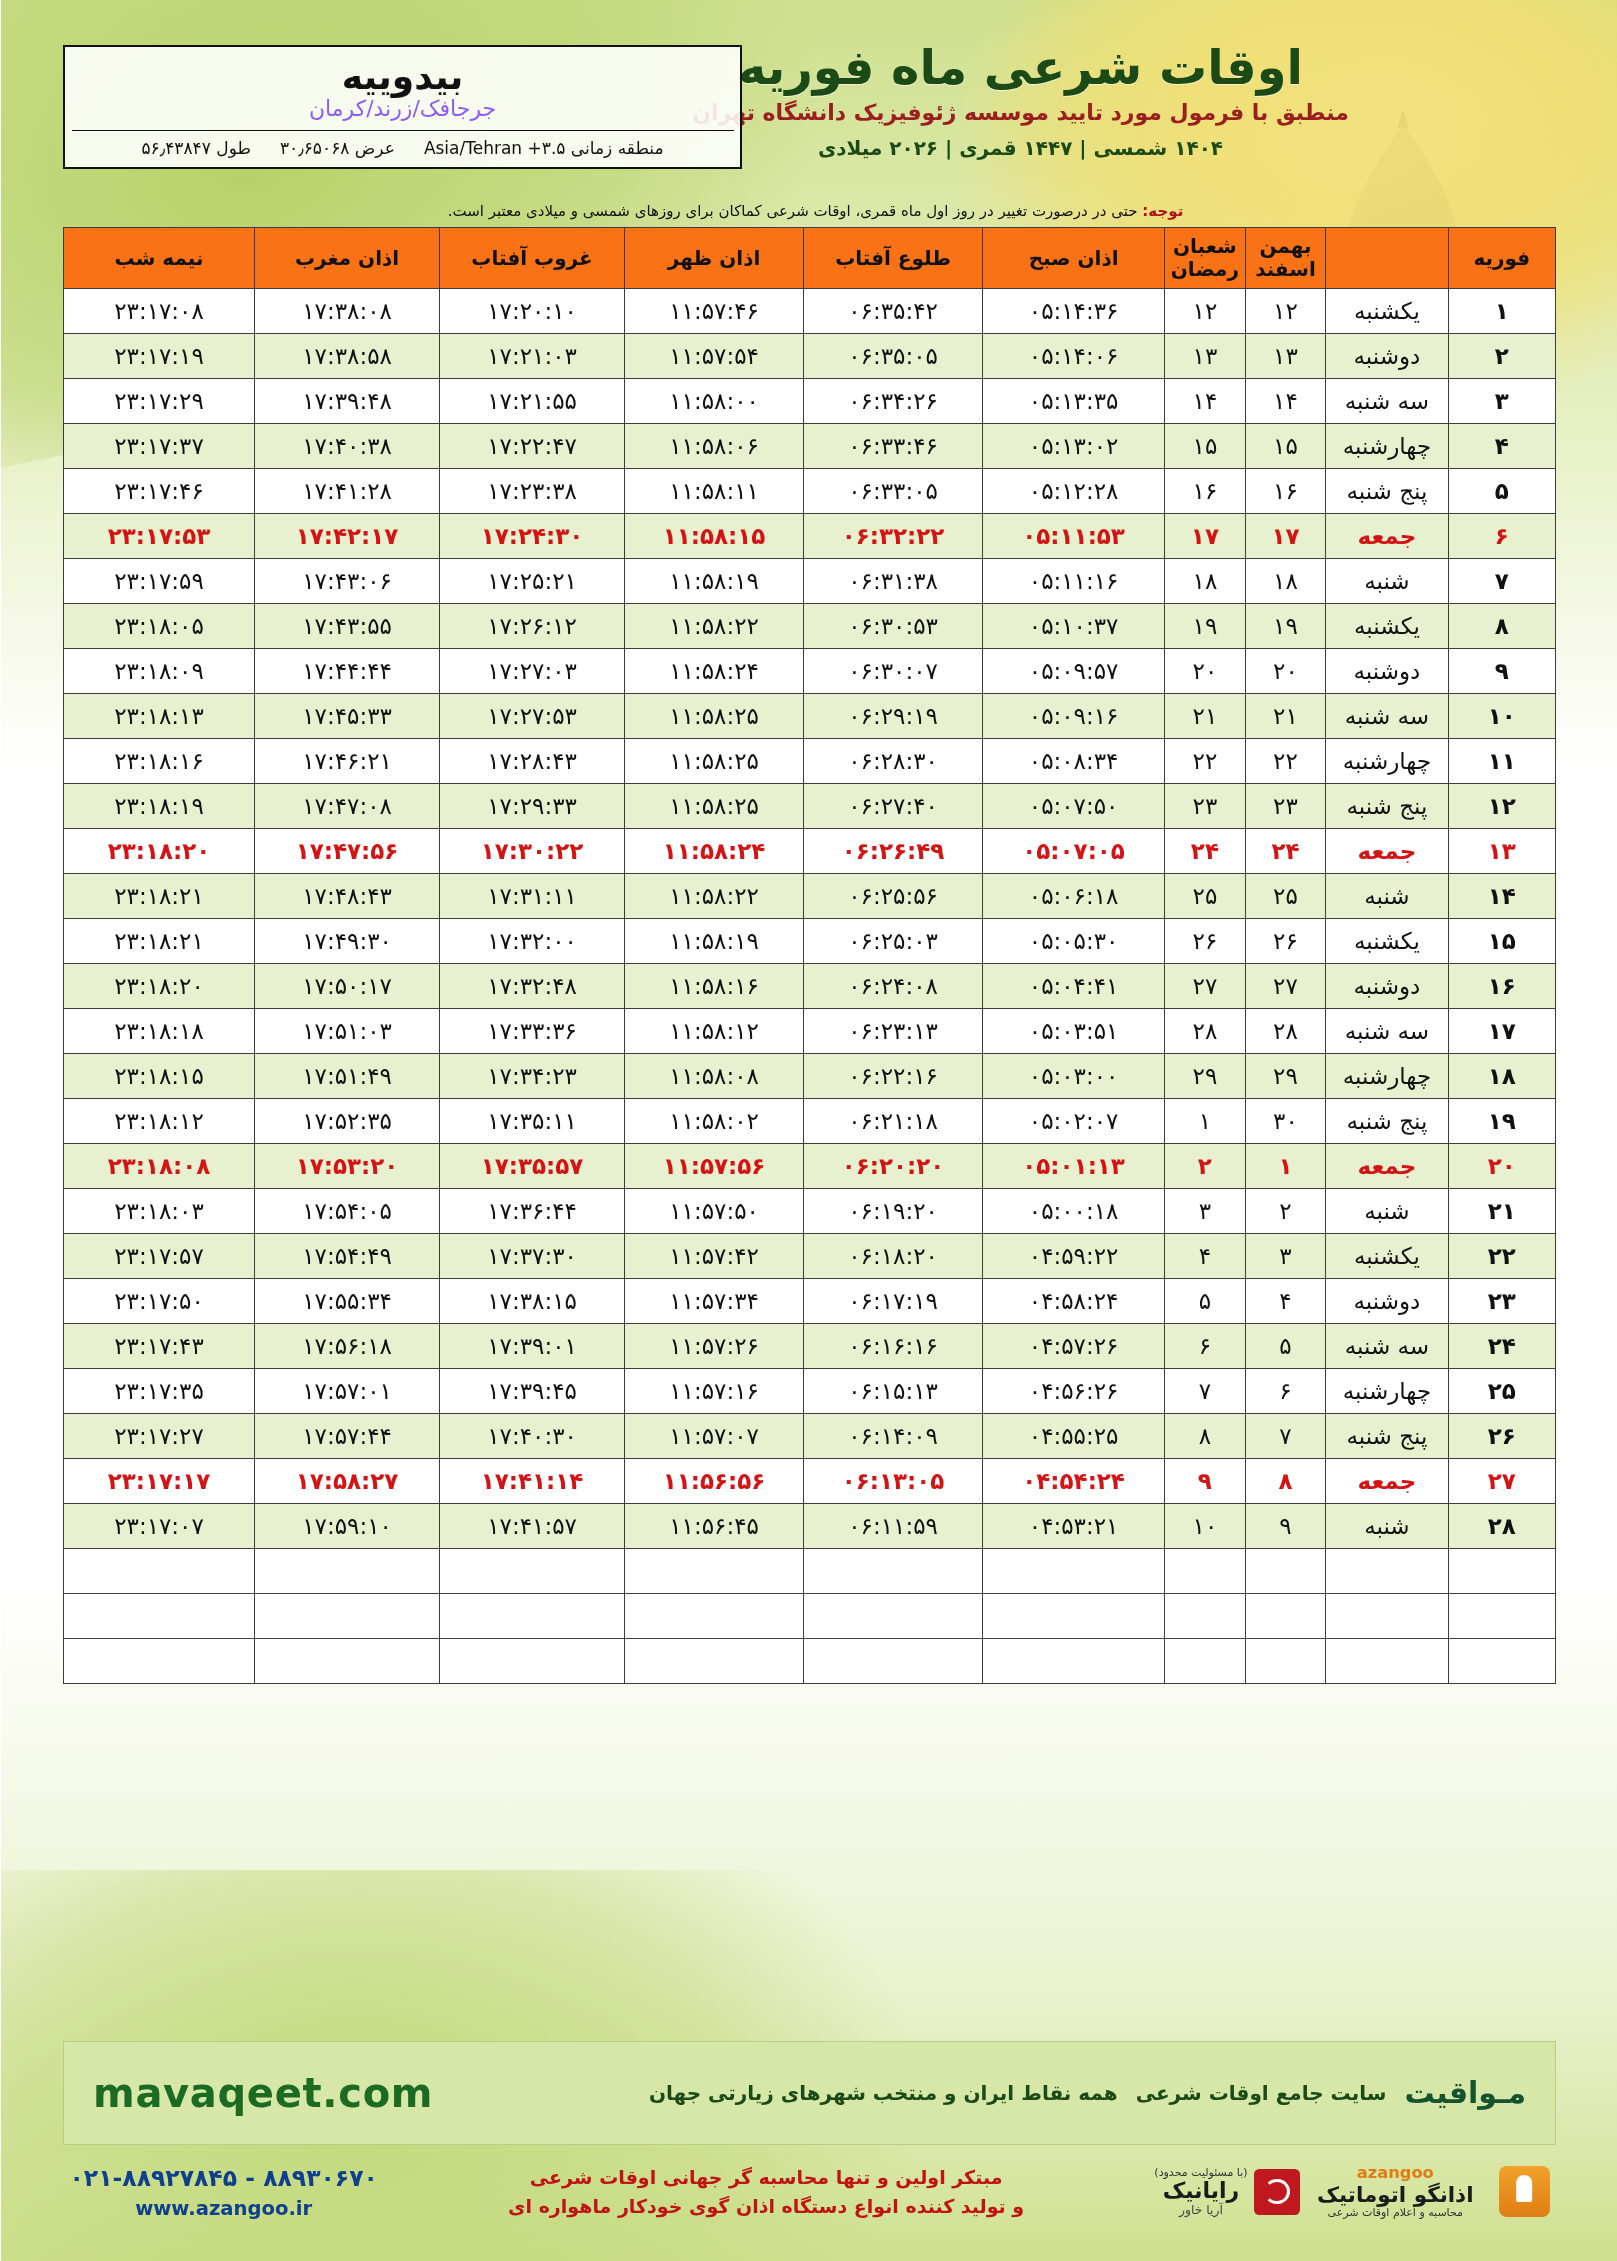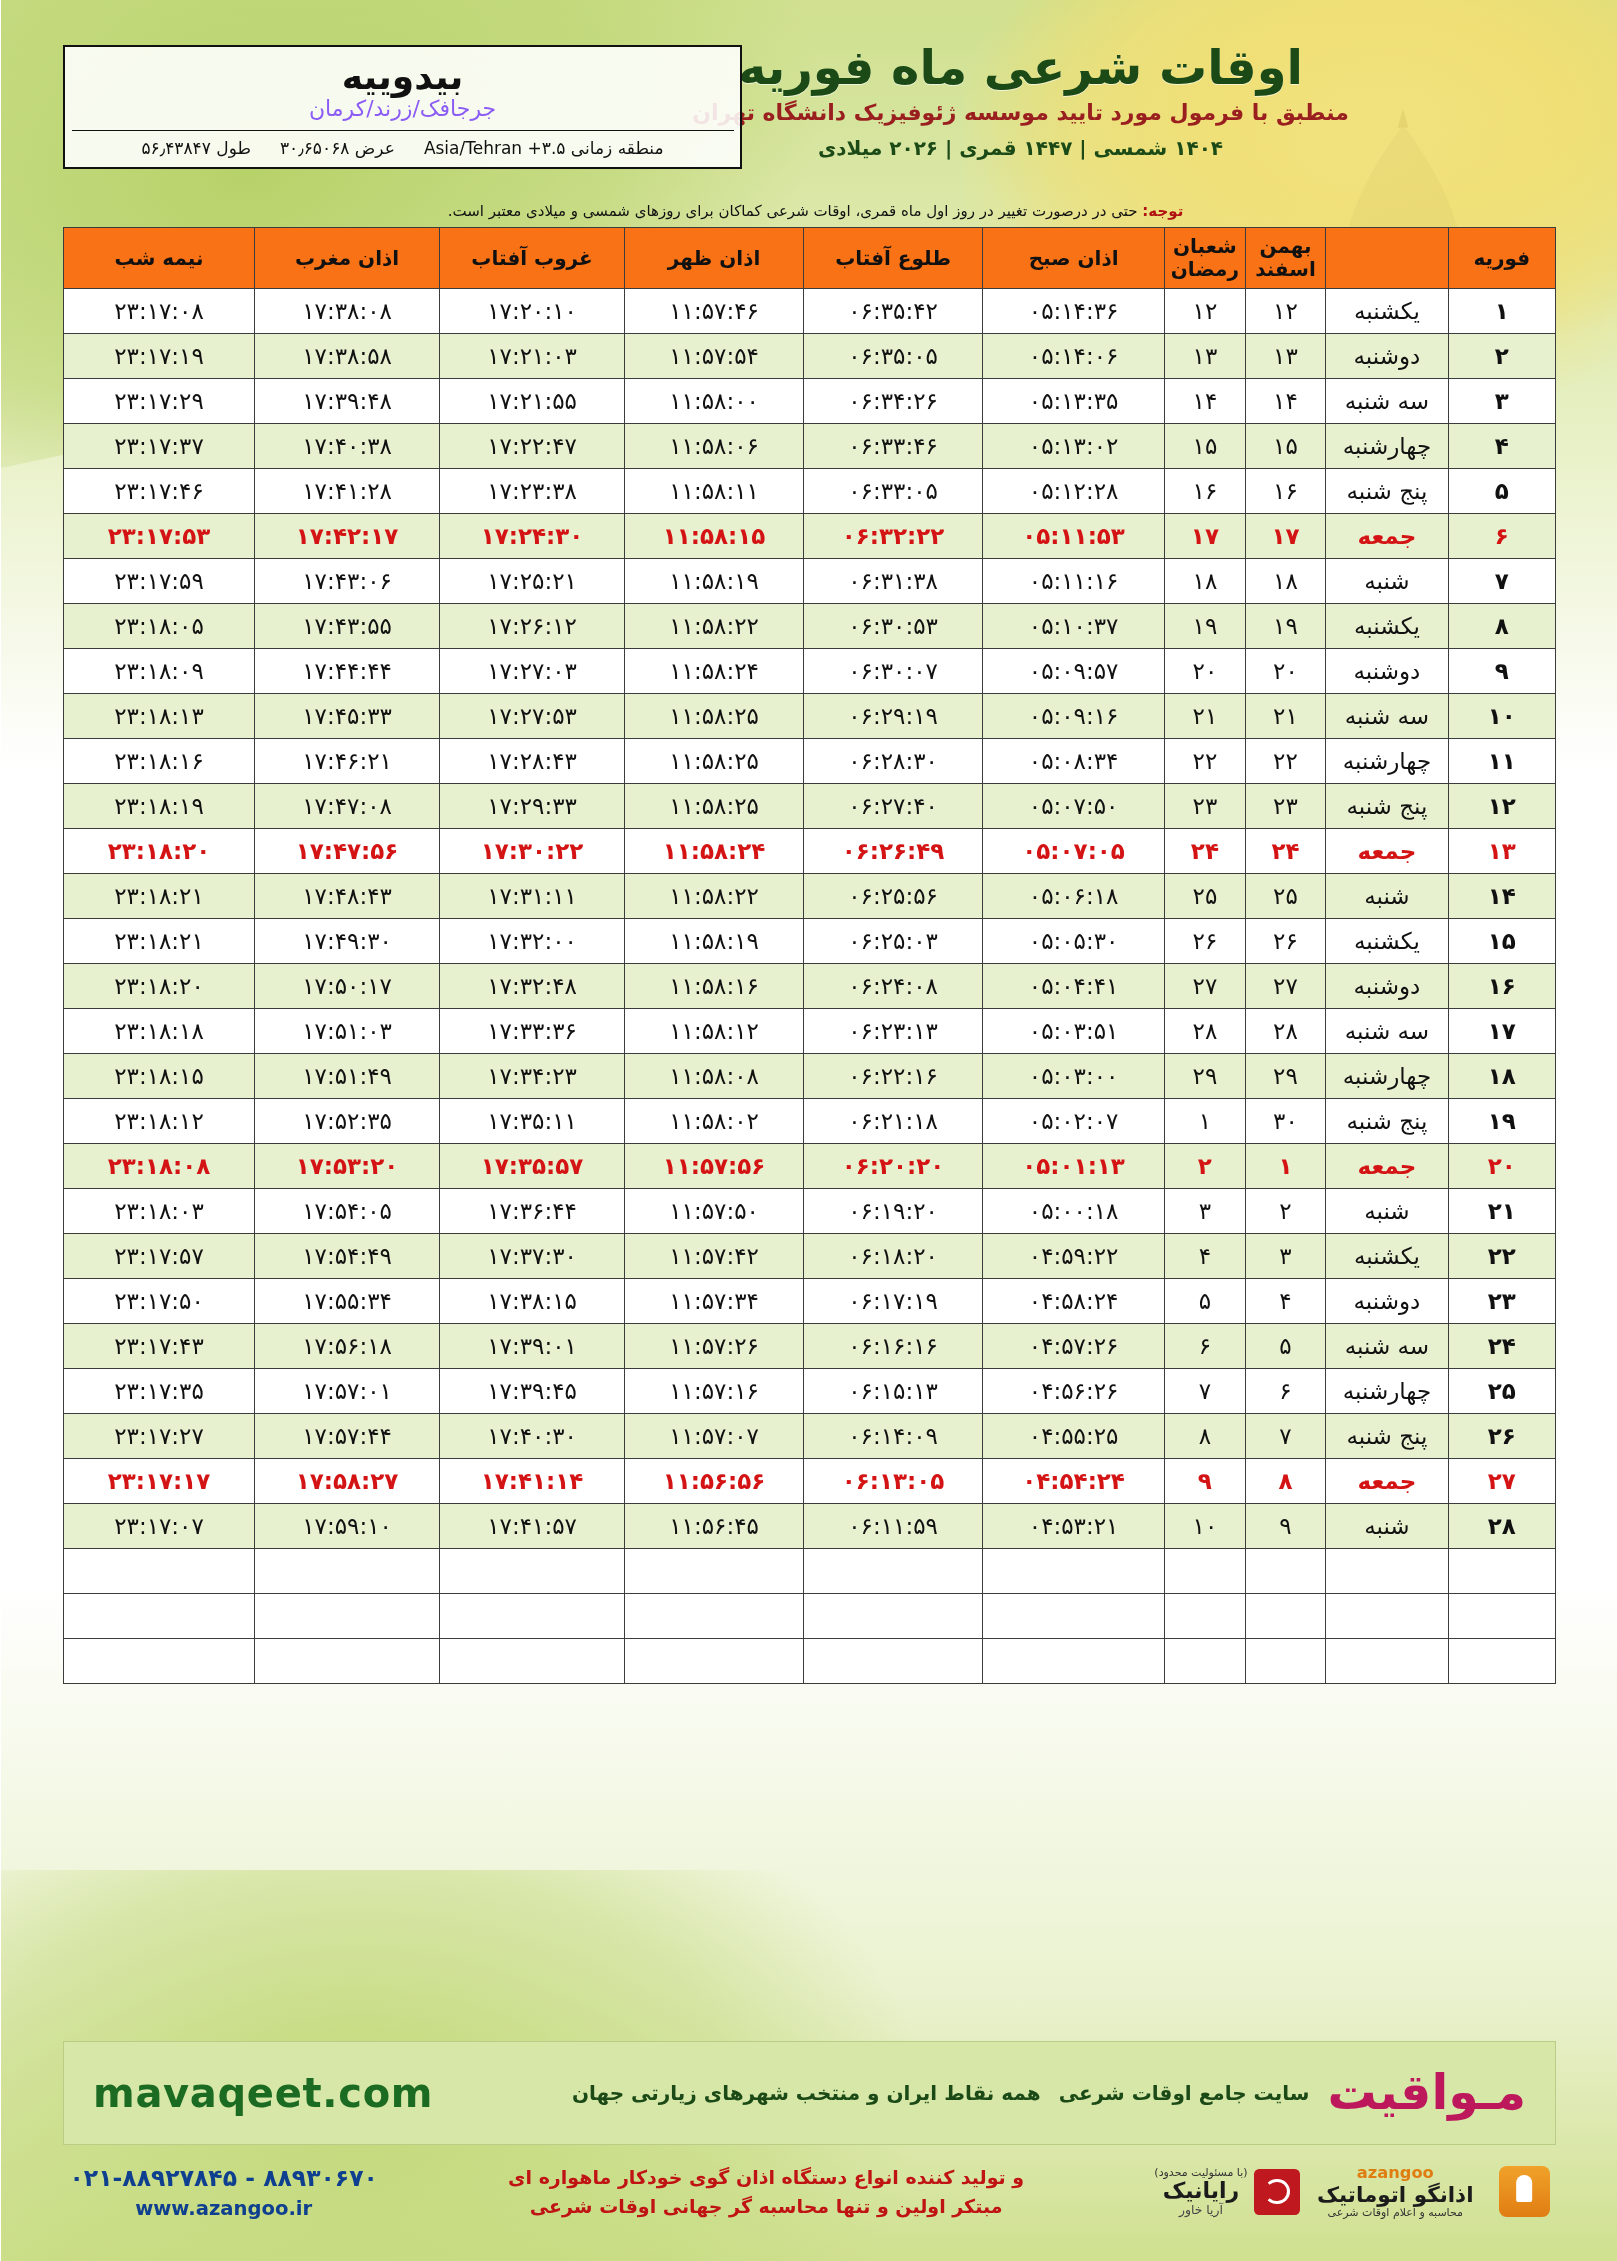--- a/index.html
+++ b/index.html
@@ -210,23 +210,23 @@
     border: 1.3px solid #b9cd86;
     height: 104px;
     display: flex;
     align-items: center;
     justify-content: space-between;
     padding: 0 29px;
     box-sizing: border-box;
     direction: rtl;
   }
   .brand-fa {
-    font-size: 49px;
-    font-weight: bold;
-    color: #be185d;
+    font-size: 30px;
+    font-weight: bold;
+    color: #14532d;
     white-space: nowrap;
   }
   .brand-tag {
     font-size: 20px;
     color: #1b4a17;
     font-weight: bold;
     white-space: nowrap;
   }
   .brand-site {
     font-size: 40px;
@@ -789,22 +789,22 @@
         <div class="rk-mark"></div>
         <div class="rk-text">
           <div class="logo-sub-fa">(با مسئولیت محدود)</div>
           <div class="rk-fa">رایانیک</div>
           <div class="rk-sub">آریا خاور</div>
         </div>
       </div>
     </div>
 
     <div class="footer-mid">
+      <div>مبتکر اولین و تنها محاسبه گر جهانی اوقات شرعی</div>
       <div>و تولید کننده انواع دستگاه اذان گوی خودکار ماهواره ای</div>
-      <div>مبتکر اولین و تنها محاسبه گر جهانی اوقات شرعی</div>
     </div>
 
     <div class="footer-contact">
       <div class="phone">۰۲۱-۸۸۹۲۷۸۴۵ - ۸۸۹۳۰۶۷۰</div>
       <div class="site">www.azangoo.ir</div>
     </div>
   </div>
 </div>
 
 

